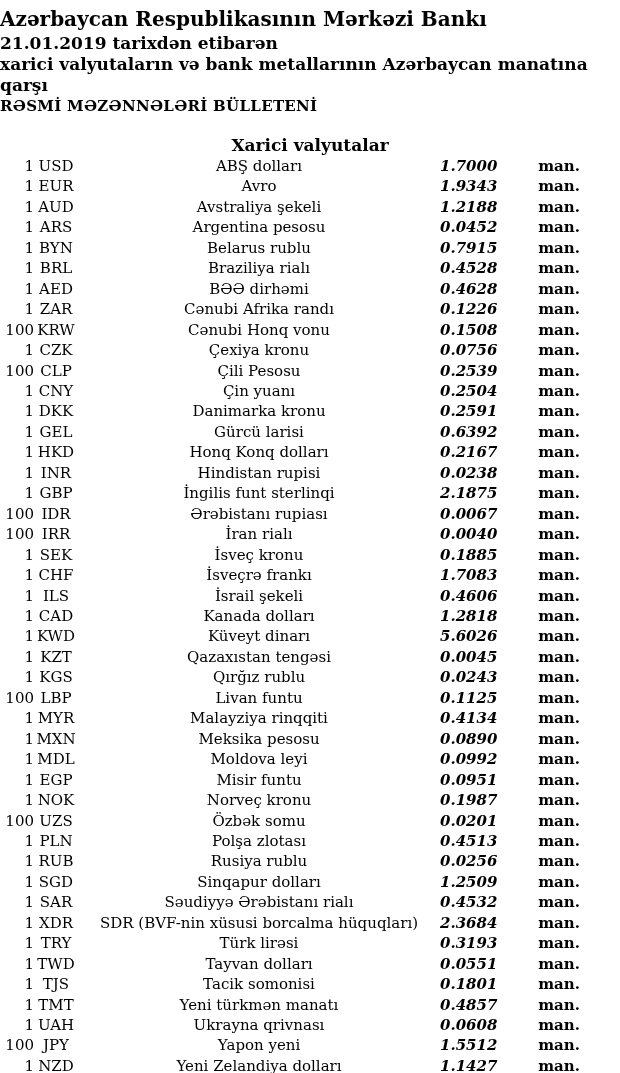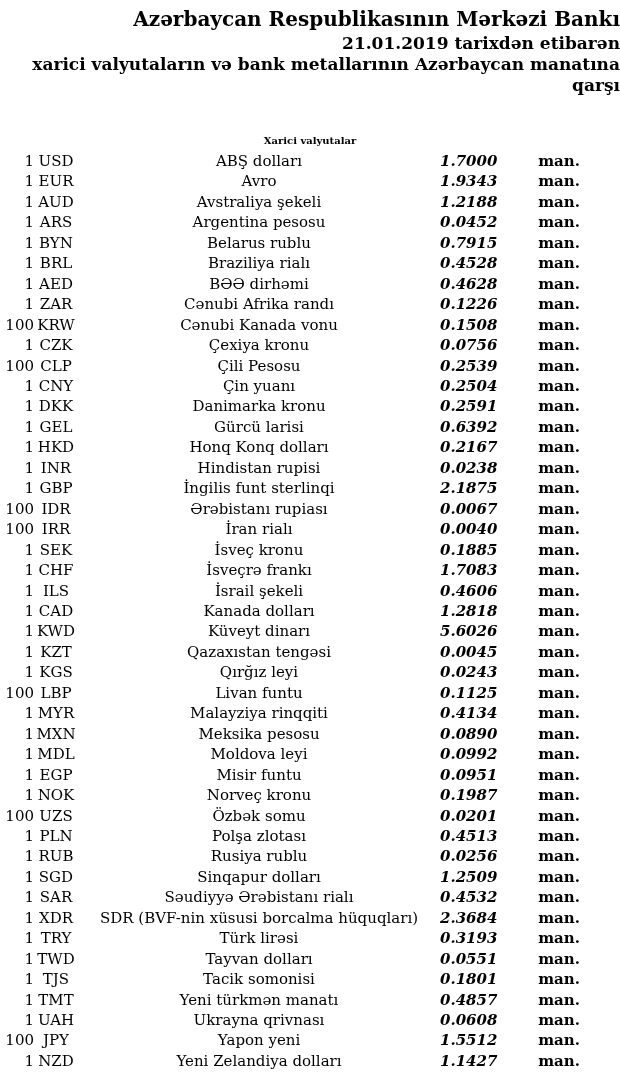--- a/index.html
+++ b/index.html
@@ -11,41 +11,41 @@
     position: relative;
     width: 620px;
     height: 1073px;
     background: #ffffff;
     color: #000000;
     font-family: "DejaVu Serif", "Liberation Serif", serif;
     overflow: hidden;
     padding-top: 5px;
     box-sizing: border-box;
   }
-  .header { text-align: right; }
+  .header { text-align: left; }
   .title {
     font-size: 20px;
     font-weight: bold;
     line-height: 28px;
   }
   .date-line, .subtitle {
     font-size: 17px;
     font-weight: bold;
     line-height: 21px;
   }
   .bulletin-title {
     font-size: 15px;
     font-weight: bold;
     line-height: 21px;
     letter-spacing: 0.3px;
   }
   .section-title {
-    margin-top: 34px;
+    margin-top: 18px;
     text-align: center;
-    font-size: 10px;
+    font-size: 17px;
     font-weight: bold;
     line-height: 21px;
   }
   table.rates {
     border-collapse: collapse;
     table-layout: fixed;
     width: 588px;
     margin: 0;
   }
   table.rates td {
@@ -64,20 +64,21 @@
   td.unit  { width: 58px;  text-align: center; padding-left: 15px; box-sizing: border-box; font-weight: bold; }
 </style>
 </head>
 <body>
 
 <div class="page">
   <div class="header">
     <div class="title">Azərbaycan Respublikasının Mərkəzi Bankı</div>
     <div class="date-line">21.01.2019 tarixdən etibarən</div>
     <div class="subtitle">xarici valyutaların və bank metallarının Azərbaycan manatına qarşı</div>
+    <div class="bulletin-title">RƏSMİ MƏZƏNNƏLƏRİ BÜLLETENİ</div>
   </div>
 
   <div class="section-title">Xarici valyutalar</div>
 
   <table class="rates">
     <tbody>
         <tr>
           <td class="qty">1</td>
           <td class="code">USD</td>
           <td class="name">ABŞ dolları</td>
@@ -129,21 +130,21 @@
         <tr>
           <td class="qty">1</td>
           <td class="code">ZAR</td>
           <td class="name">Cənubi Afrika randı</td>
           <td class="rate">0.1226</td>
           <td class="unit">man.</td>
         </tr>
         <tr>
           <td class="qty">100</td>
           <td class="code">KRW</td>
-          <td class="name">Cənubi Kanada vonu</td>
+          <td class="name">Cənubi Honq vonu</td>
           <td class="rate">0.1508</td>
           <td class="unit">man.</td>
         </tr>
         <tr>
           <td class="qty">1</td>
           <td class="code">CZK</td>
           <td class="name">Çexiya kronu</td>
           <td class="rate">0.0756</td>
           <td class="unit">man.</td>
         </tr>
@@ -248,21 +249,21 @@
         <tr>
           <td class="qty">1</td>
           <td class="code">KZT</td>
           <td class="name">Qazaxıstan tengəsi</td>
           <td class="rate">0.0045</td>
           <td class="unit">man.</td>
         </tr>
         <tr>
           <td class="qty">1</td>
           <td class="code">KGS</td>
-          <td class="name">Qırğız leyi</td>
+          <td class="name">Qırğız rublu</td>
           <td class="rate">0.0243</td>
           <td class="unit">man.</td>
         </tr>
         <tr>
           <td class="qty">100</td>
           <td class="code">LBP</td>
           <td class="name">Livan funtu</td>
           <td class="rate">0.1125</td>
           <td class="unit">man.</td>
         </tr>

